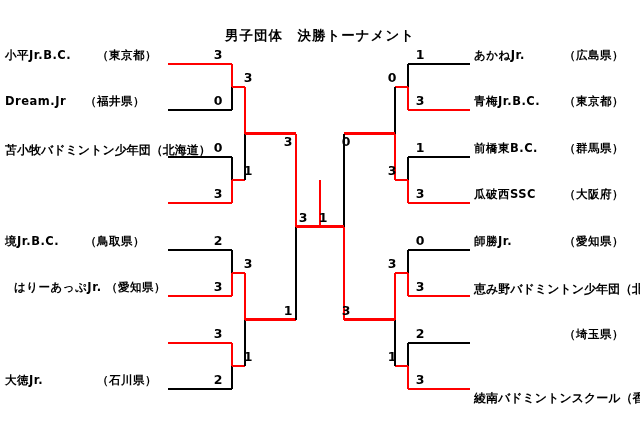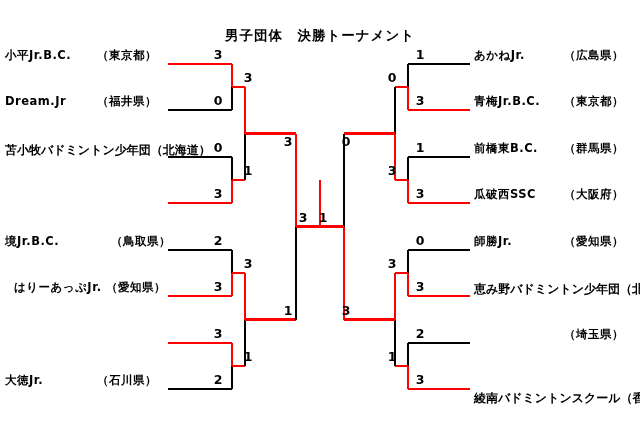--- a/index.html
+++ b/index.html
@@ -106,26 +106,26 @@
       <line x1="395" y1="319.5" x2="344" y2="319.5" stroke="#ff0000" stroke-width="2.2"></line>
       <line x1="344" y1="133.5" x2="344" y2="319.5" stroke="#000000" stroke-width="1.2"></line>
       <line x1="344" y1="226.5" x2="320" y2="226.5" stroke="#000000" stroke-width="1.2"></line>
       <line x1="344" y1="319.5" x2="344" y2="226.5" stroke="#ff0000" stroke-width="2.2"></line>
       <line x1="344" y1="226.5" x2="320" y2="226.5" stroke="#ff0000" stroke-width="2.2"></line>
       <line x1="320" y1="226.5" x2="320" y2="180" stroke="#ff0000" stroke-width="2.2"></line>
     </svg>
   <div class="title">男子団体　決勝トーナメント</div>
 <div class="team" style="left: 5px; top: 48px; width: 170px;"><span>小平Jr.B.C.</span><span class="pref-col" style="left: 92px;">（東京都）</span></div>
     <span class="score" style="left: 218px; top: 48px; color: rgb(0, 0, 0);">3</span>
-    <div class="team" style="left: 5px; top: 94px; width: 170px;"><span>Dream.Jr</span><span class="pref-col" style="left: 92px; text-align: center;">（福井県）</span></div>
+    <div class="team" style="left: 5px; top: 94px; width: 170px;"><span>Dream.Jr</span><span class="pref-col" style="left: 80px; text-align: center;">（福井県）</span></div>
     <span class="score" style="left: 218px; top: 94px; color: rgb(0, 0, 0);">0</span>
     <div class="team small" style="left: 5px; top: 144px;"><span>苫小牧バドミントン少年団</span><span>（北海道）</span></div>
     <span class="score" style="left: 218px; top: 141px; color: rgb(0, 0, 0);">0</span>
     <span class="score" style="left: 218px; top: 187px; color: rgb(0, 0, 0);">3</span>
-    <div class="team" style="left: 5px; top: 234px; width: 170px;"><span>境Jr.B.C.</span><span class="pref-col" style="left: 106px;">（鳥取県）</span></div>
+    <div class="team" style="left: 5px; top: 234px; width: 170px;"><span>境Jr.B.C.</span><span class="pref-col" style="left: 80px;">（鳥取県）</span></div>
     <span class="score" style="left: 218px; top: 234px; color: rgb(0, 0, 0);">2</span>
     <div class="team" style="left: 14px; top: 280px; width: 170px;"><span>はりーあっぷJr.</span><span class="pref-col" style="left: 92px;">（愛知県）</span></div>
     <span class="score" style="left: 218px; top: 280px; color: rgb(0, 0, 0);">3</span>
     <span class="score" style="left: 218px; top: 327px; color: rgb(0, 0, 0);">3</span>
     <div class="team" style="left: 5px; top: 373px; width: 170px;"><span>大徳Jr.</span><span class="pref-col" style="left: 92px;">（石川県）</span></div>
     <span class="score" style="left: 218px; top: 373px; color: rgb(0, 0, 0);">2</span>
     <span class="score" style="left: 248px; top: 71px; color: rgb(0, 0, 0);">3</span>
     <span class="score" style="left: 248px; top: 164px; color: rgb(0, 0, 0);">1</span>
     <span class="score" style="left: 248px; top: 257px; color: rgb(0, 0, 0);">3</span>
     <span class="score" style="left: 248px; top: 350px; color: rgb(0, 0, 0);">1</span>

